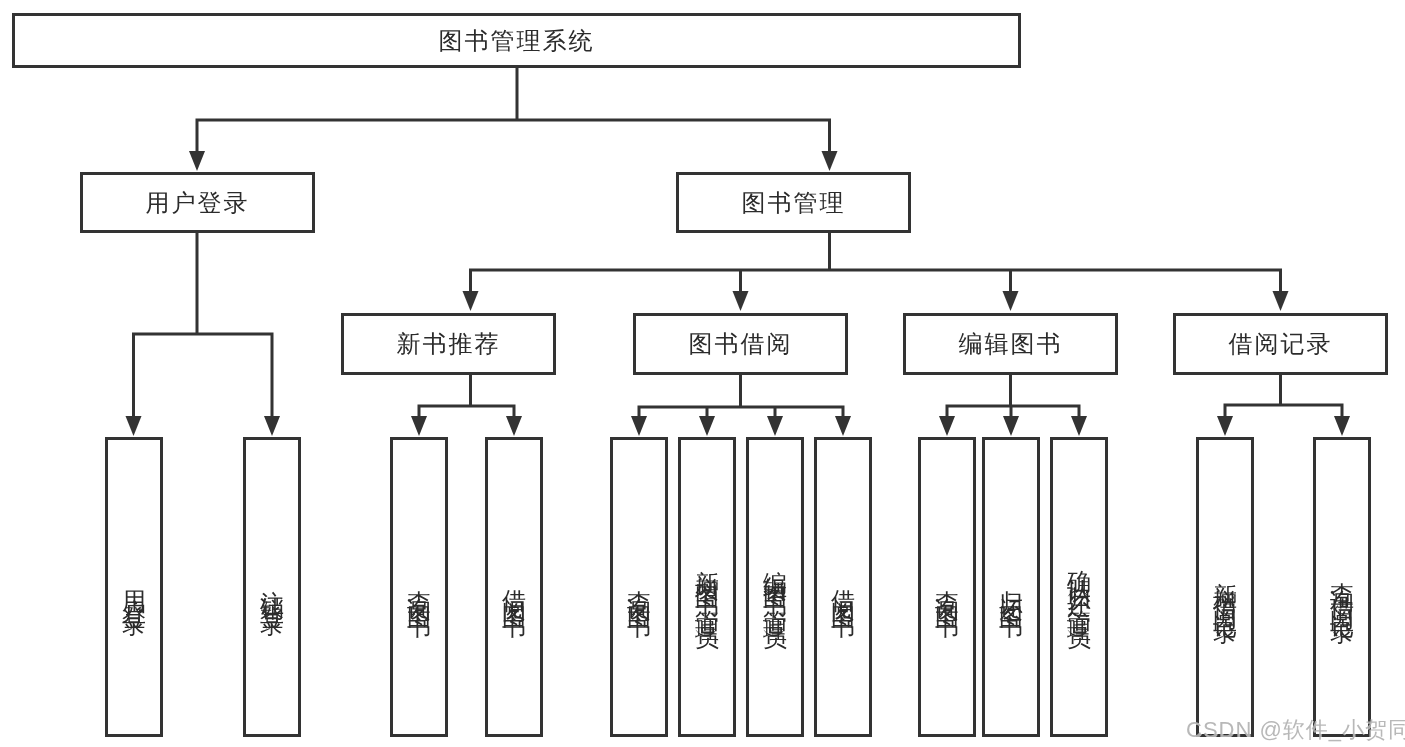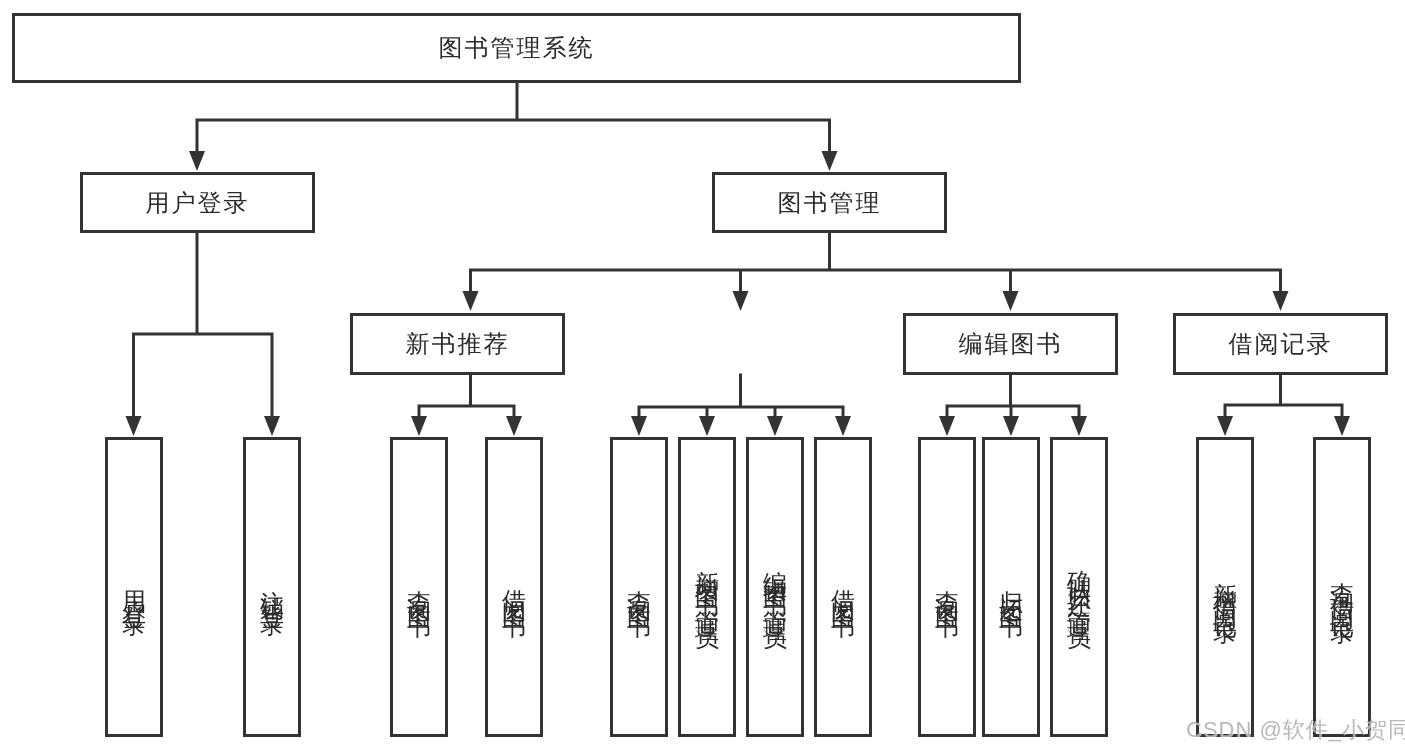--- a/index.html
+++ b/index.html
@@ -35,26 +35,26 @@
     white-space: nowrap;
   }
   .node.v span {
     writing-mode: vertical-rl;
     text-orientation: mixed;
     font-size: 24px;
     letter-spacing: 8px;
     line-height: 1;
   }
   
-  .n-root   { left: 12px;   top: 13px;  width: 1009px; height: 70px; }
+  .n-root   { left: 12px;   top: 13px;  width: 1009px; height: 55px; }
   .lvl2     { top: 172px; height: 61px; width: 235px; }
   .n-user-login    { left: 80px; }
-  .n-book-mgmt     { left: 712px; }
+  .n-book-mgmt     { left: 676px; }
   .lvl3     { top: 313px; height: 62px; width: 215px; }
-  .n-new-book      { left: 350px; }
+  .n-new-book      { left: 341px; }
   .n-book-borrow   { left: 633px; }
   .n-current-borrow{ left: 903px; }
   .n-borrow-record { left: 1173px; }
   .leaf     { top: 437px; height: 300px; width: 58px; }
   .n-login-action  { left: 105px; }
   .n-logout-action { left: 243px; }
   .n-nb-query      { left: 390px; }
   .n-nb-borrow     { left: 485px; }
   .n-bb-query      { left: 610px; }
   .n-bb-add        { left: 678px; }
@@ -138,20 +138,23 @@
   <div class="node h lvl2 n-user-login">
     <span>用户登录</span>
   </div>
   <div class="node h lvl2 n-book-mgmt">
     <span>图书管理</span>
   </div>
 
   <div class="node h lvl3 n-new-book">
     <span>新书推荐</span>
   </div>
+  <div class="node h lvl3 n-book-borrow">
+    <span>图书借阅</span>
+  </div>
   <div class="node h lvl3 n-current-borrow">
     <span>编辑图书</span>
   </div>
   <div class="node h lvl3 n-borrow-record">
     <span>借阅记录</span>
   </div>
 
   <div class="node v leaf n-login-action">
     <span>用户登录</span>
   </div>

